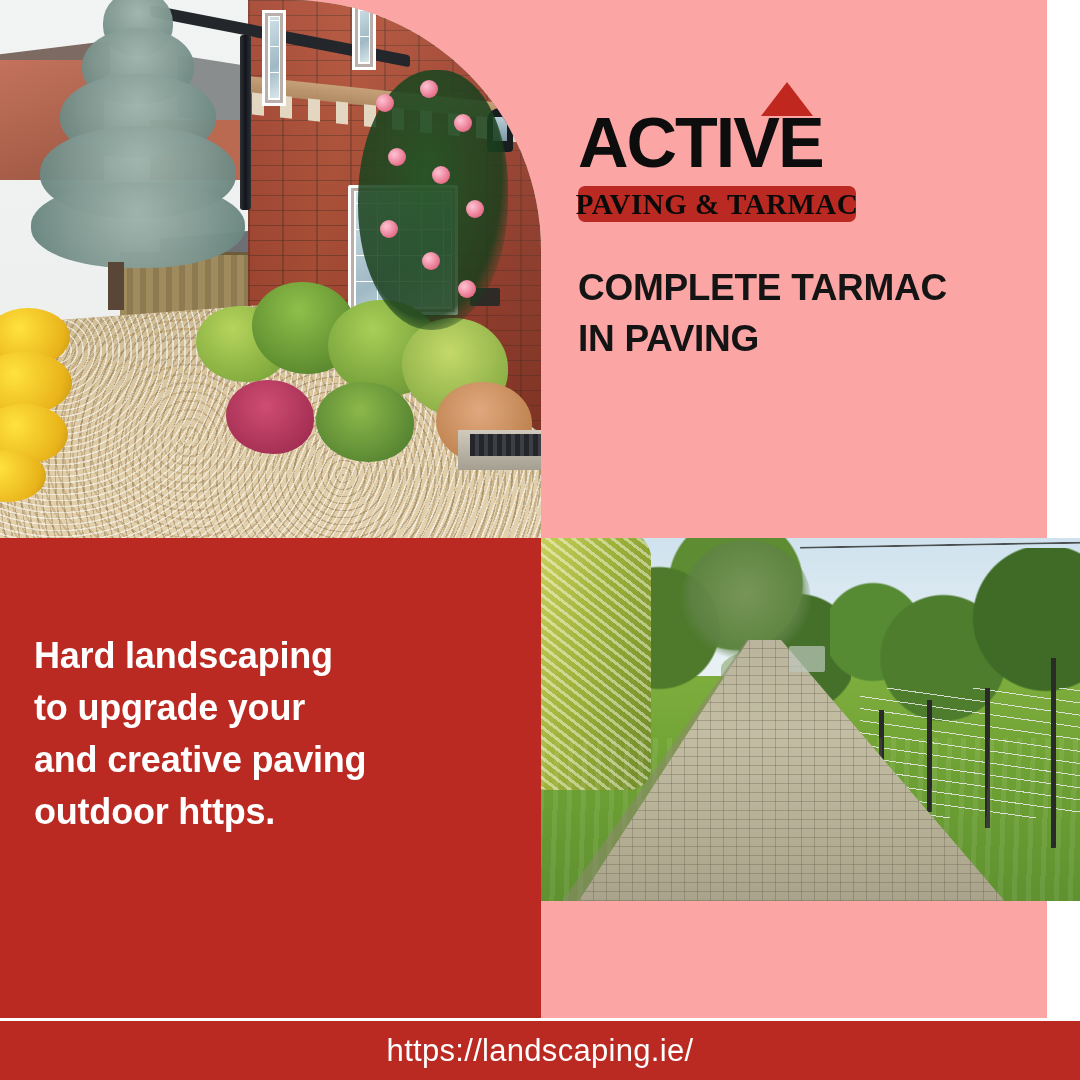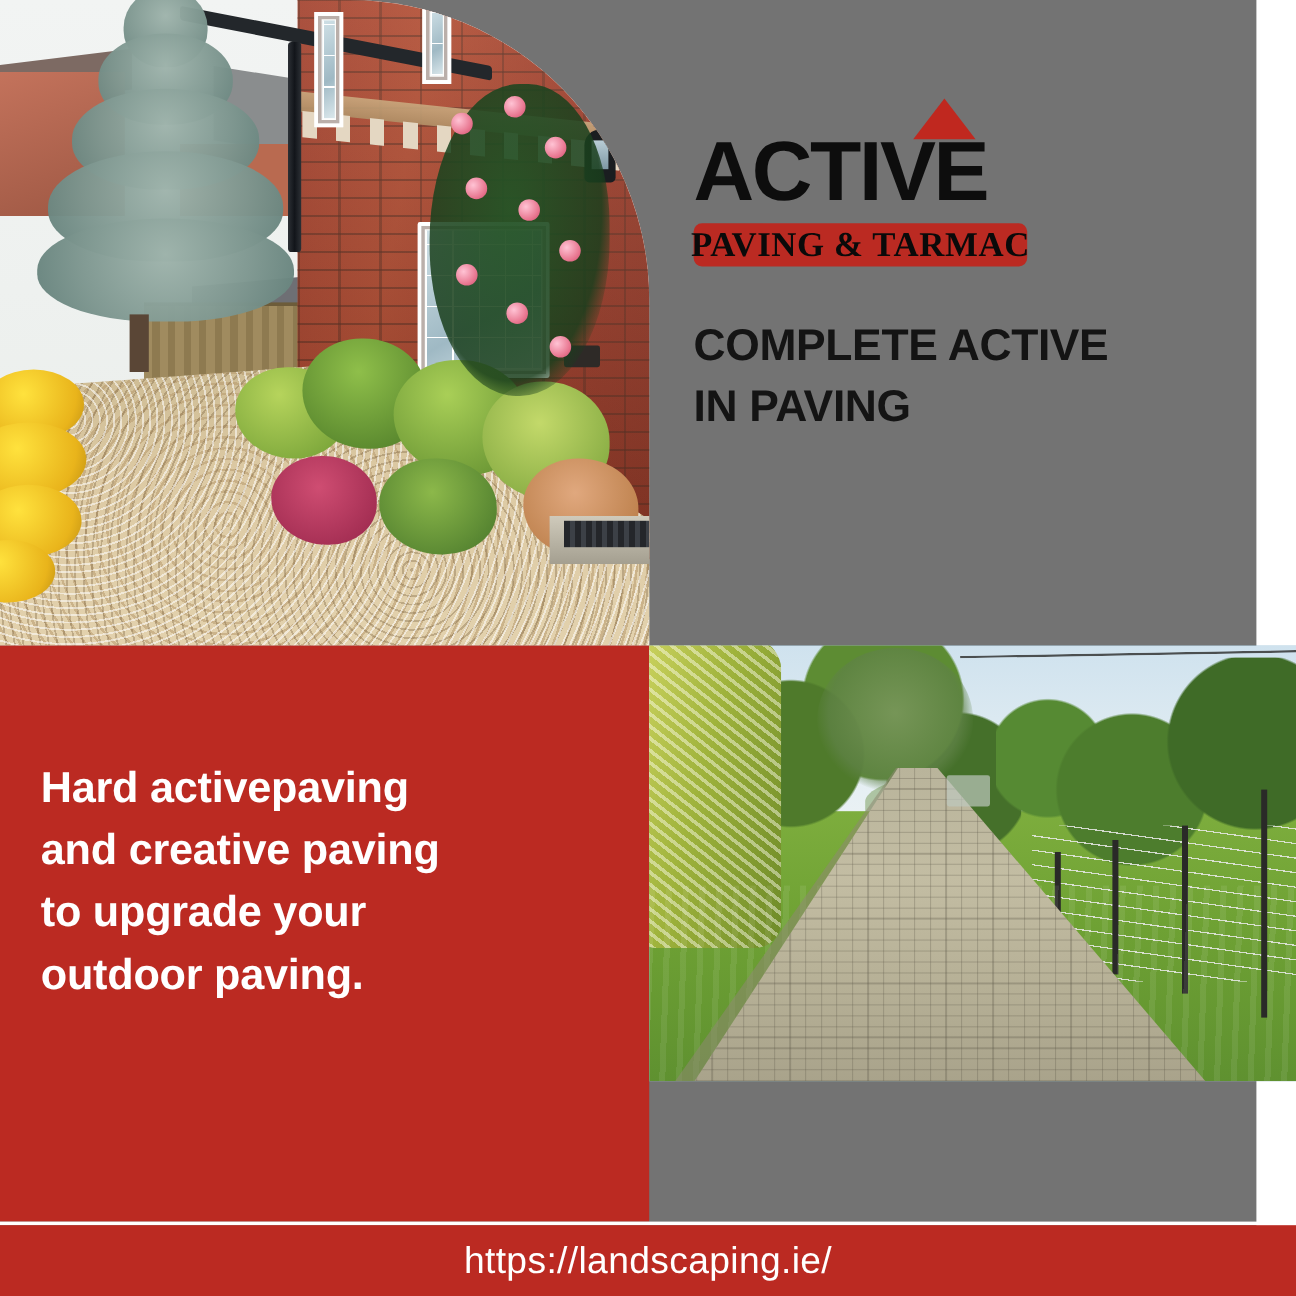--- a/index.html
+++ b/index.html
@@ -1,19 +1,19 @@
 <!DOCTYPE html>
 <html><head>
 <meta charset="utf-8">
 <style>
   * { margin:0; padding:0; box-sizing:border-box; }
   html,body { width:1080px; height:1080px; background:#ffffff;
               font-family:"Liberation Sans", sans-serif; overflow:hidden; }
 
-  .poster { position:relative; width:1047px; height:1080px; background:#737373; }
+  .poster { position:relative; width:1047px; height:1080px; background:#fca5a5; }
 
   
   .photo-house {
     position:absolute; left:0; top:0; width:541px; height:538px;
     border-top-right-radius:250px;
     overflow:hidden; background:#cfd6d2;
   }
   .ph-sky { position:absolute; inset:0; background:
       linear-gradient(#f2f4f3 0%, #eef1ef 45%, #e9ece9 100%); }
 
@@ -315,30 +315,30 @@
     <div class="logo-word">
       <div class="txt">ACTIVE</div>
       <div class="logo-tri"></div>
     </div>
     <div class="logo-bar">
       <span>PAVING &amp; TARMAC</span>
     </div>
   </div>
 
   <div class="headline">
-    <div>COMPLETE ACTIVE</div>
+    <div>COMPLETE TARMAC</div>
     <div>IN PAVING</div>
   </div>
 
   <div class="red-panel">
     <div class="tagline">
-      <div>Hard activepaving</div>
+      <div>Hard landscaping</div>
+      <div>to upgrade your</div>
       <div>and creative paving</div>
-      <div>to upgrade your</div>
-      <div>outdoor paving.</div>
+      <div>outdoor https.</div>
     </div>
   </div>
 
   <div class="photo-drive">
     <div class="pd-sky"></div>
     <div class="pd-hill"></div>
     <div class="pd-wire"></div>
     <div class="pd-pole"></div>
     <div class="pd-grass"></div>
     <div class="pd-trees-l"></div>

